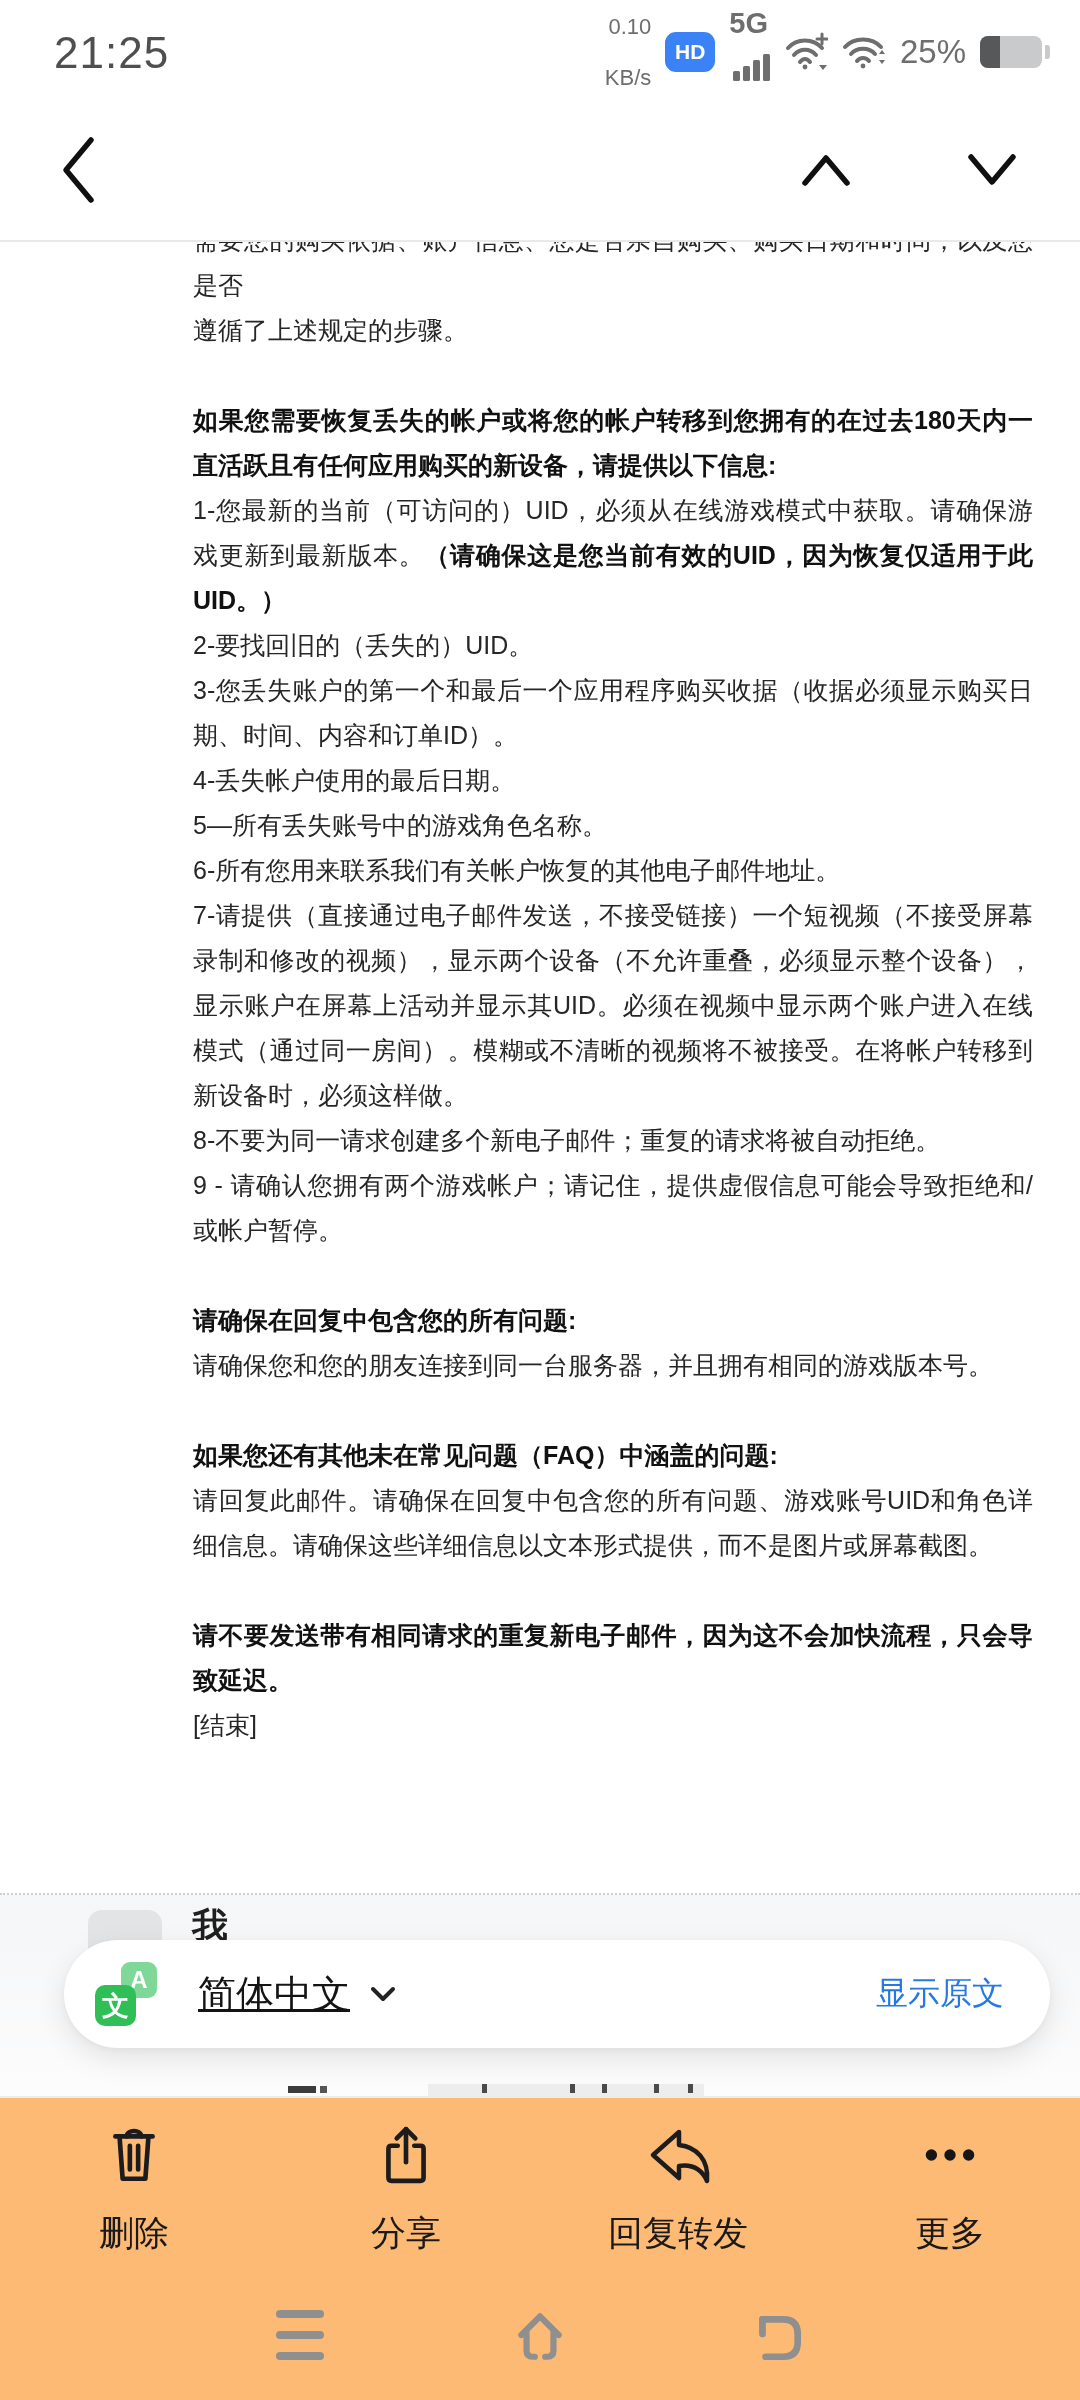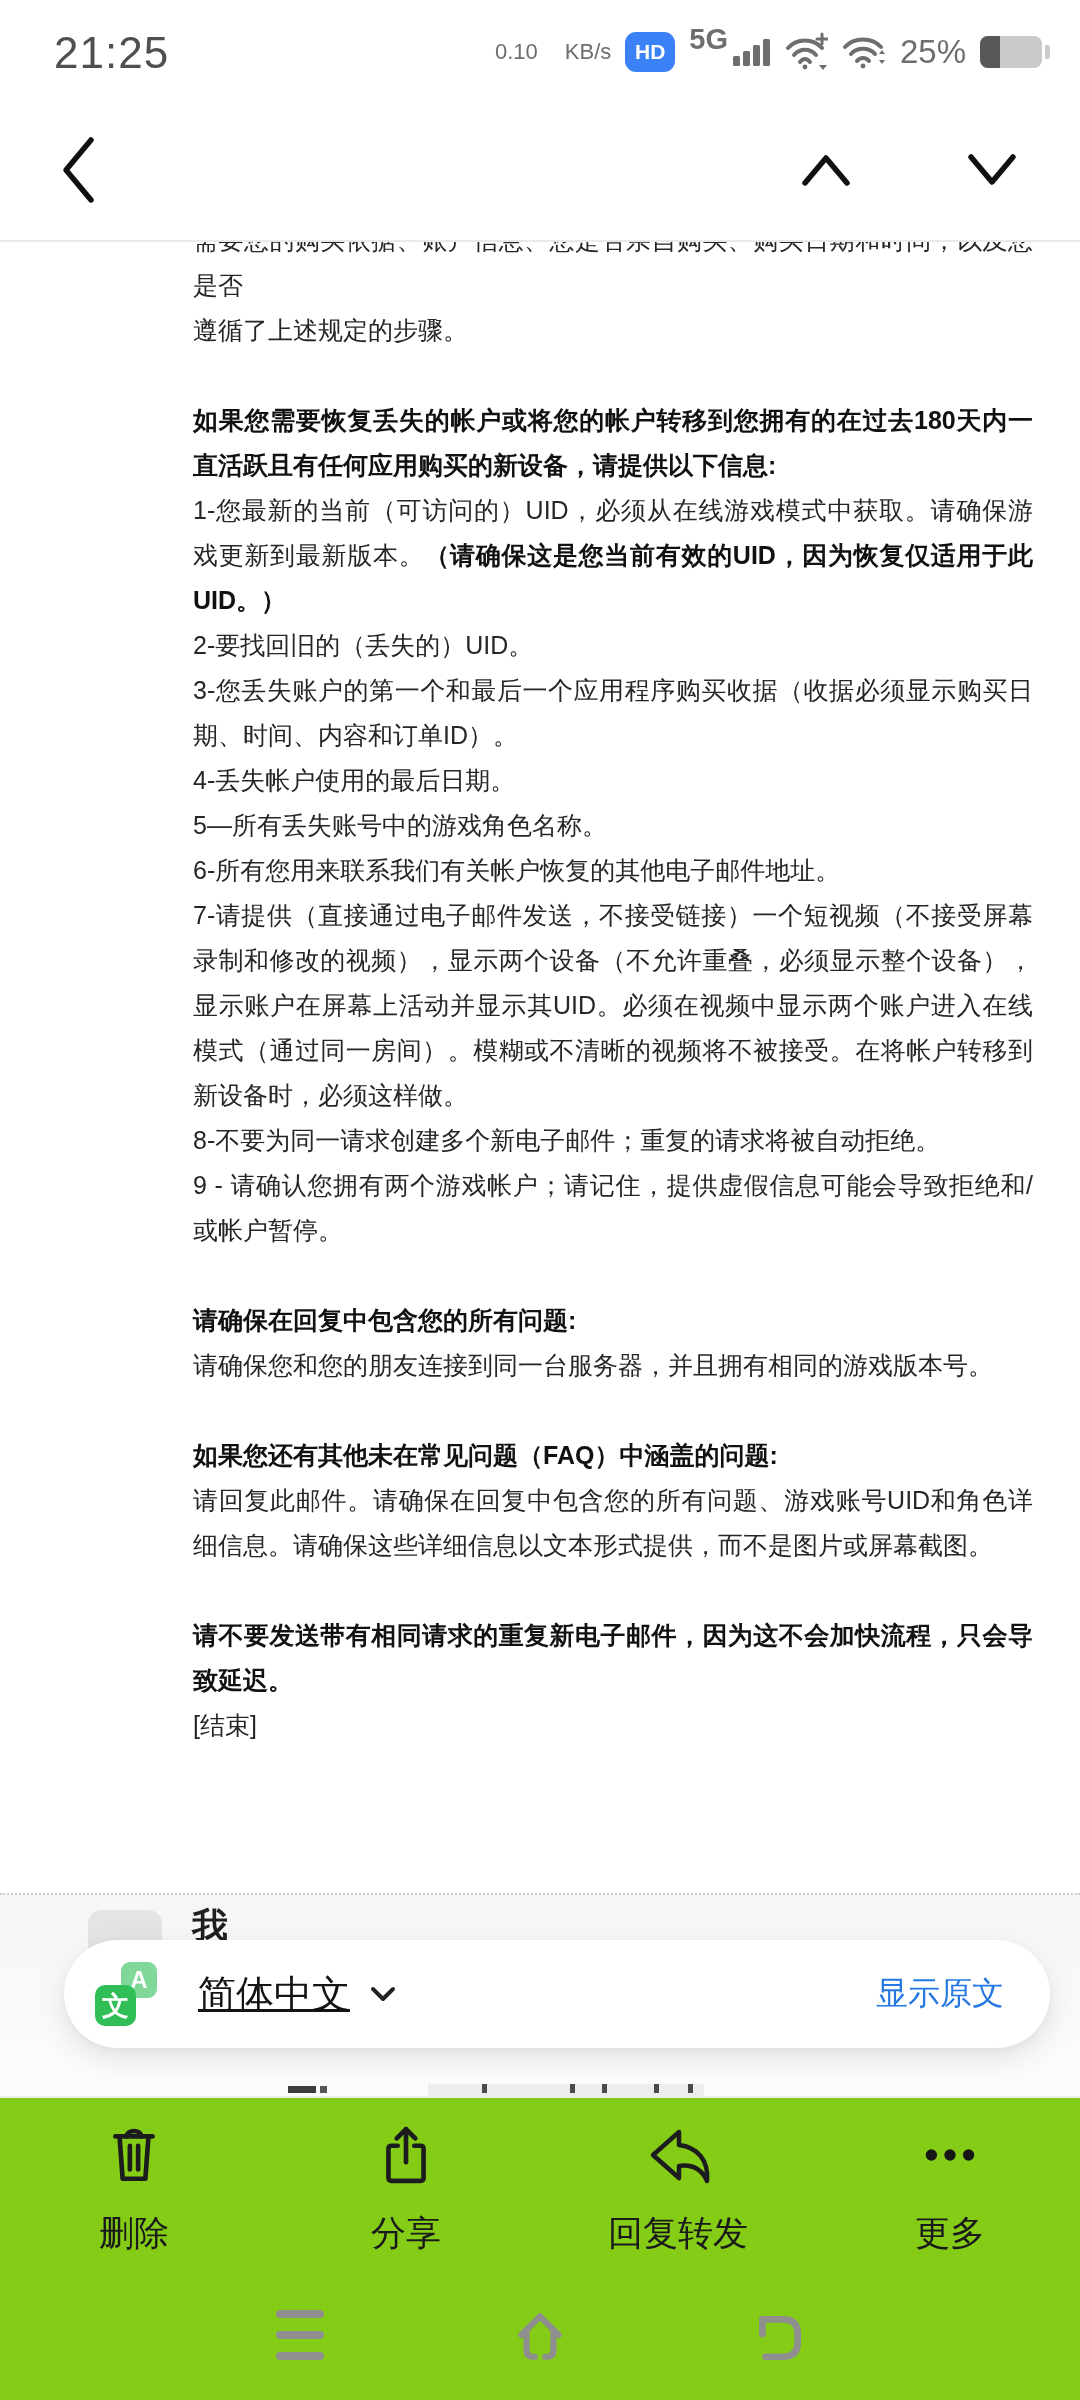--- a/index.html
+++ b/index.html
@@ -7,24 +7,24 @@
     width:1080px;height:2400px;position:relative;background:#ffffff;
     font-family:"Liberation Sans","DejaVu Sans",sans-serif;
     -webkit-font-smoothing:antialiased;overflow:hidden;
   }
   
   .top-panel{position:absolute;top:0;left:0;width:1080px;height:240px;background:#fff;z-index:6;
              border-bottom:2px solid #e9e9e9;}
   .status-bar{position:absolute;top:0;left:0;right:0;height:100px;}
   .sb-time{position:absolute;left:54px;top:28px;font-size:44px;font-weight:500;color:#4f4f4f;letter-spacing:1px;}
   .sb-right{position:absolute;right:30px;top:22px;height:60px;display:flex;align-items:center;gap:14px;color:#6e6e6e;}
-  .sb-speed{display:flex;flex-direction:row;align-items:flex-end;line-height:24px;font-size:22px;font-weight:500;gap:27px;}
+  .sb-speed{display:flex;flex-direction:column;align-items:flex-end;line-height:24px;font-size:22px;font-weight:500;gap:27px;}
   .sb-hd{width:50px;height:40px;border-radius:11px;background:#3b82f6;color:#fff;font-size:21px;font-weight:800;
          display:flex;align-items:center;justify-content:center;}
-  .sb-5g{display:flex;align-items:flex-end;gap:3px;}
+  .sb-5g{display:flex;align-items:flex-end;gap:3px;flex-direction:column;}
   .sb-5g .lbl{font-size:29px;font-weight:700;line-height:26px;margin-right:2px;transform:translateY(-14px);}
   .bars{display:flex;align-items:flex-end;gap:3px;height:28px;}
   .bars i{display:block;width:7px;background:#6e6e6e;border-radius:1.5px;}
   .sb-pct{font-size:33px;font-weight:500;}
   .battery{position:relative;width:62px;height:32px;border-radius:8px;background:#c9cacc;overflow:hidden;}
   .battery .fill{position:absolute;left:0;top:0;bottom:0;width:20px;background:#57585a;}
   .battery-nub{width:5px;height:14px;background:#c9cacc;border-radius:0 3px 3px 0;margin-left:-11px;}
   .nav-header{position:absolute;top:100px;left:0;right:0;height:140px;}
   .hbtn{position:absolute;width:80px;height:100px;top:20px;display:flex;align-items:center;justify-content:center;}
   .hbtn.back{left:38px;}
@@ -55,21 +55,21 @@
   .tr-icon{position:relative;width:68px;height:66px;flex:0 0 auto;}
   .tr-icon .sqA{position:absolute;left:27px;top:1px;width:36px;height:36px;border-radius:9px;background:#7fd898;
                 color:#fff;font-size:24px;font-weight:700;display:flex;align-items:center;justify-content:center;}
   .tr-icon .sqW{position:absolute;left:1px;top:24px;width:41px;height:41px;border-radius:10px;background:#2fbf56;
                 color:#fff;font-size:27px;font-weight:700;display:flex;align-items:center;justify-content:center;}
   .pill-lang{margin-left:36px;font-size:38px;color:#141414;text-decoration:underline;}
   .pill-chevron{margin-left:18px;display:flex;align-items:center;}
   .pill-spacer{flex:1;}
   .pill-action{font-size:32px;color:#2679e2;}
   
-  .toolbar{position:absolute;top:2096px;left:0;width:1080px;height:304px;background:#84cc16;z-index:5;
+  .toolbar{position:absolute;top:2096px;left:0;width:1080px;height:304px;background:#fdba74;z-index:5;
            border-top:2px solid #ececec;box-sizing:border-box;}
   .tb-item{position:absolute;top:24px;width:170px;display:flex;flex-direction:column;align-items:center;gap:22px;}
   .tb-item .lbl{font-size:35px;color:#1a1a1a;}
   .tb-0{left:49px;} .tb-1{left:321px;} .tb-2{left:593px;} .tb-3{left:865px;}
   .gesture{position:absolute;left:0;top:194px;width:1080px;height:90px;}
   .g-btn{position:absolute;top:8px;width:90px;height:70px;display:flex;align-items:center;justify-content:center;}
   .g-0{left:255px;} .g-1{left:495px;} .g-2{left:733px;}
   .menu-bars{display:flex;flex-direction:column;gap:13px;}
   .menu-bars i{display:block;width:48px;height:8px;border-radius:4px;background:#8f8f8f;}
   svg{display:block;}

